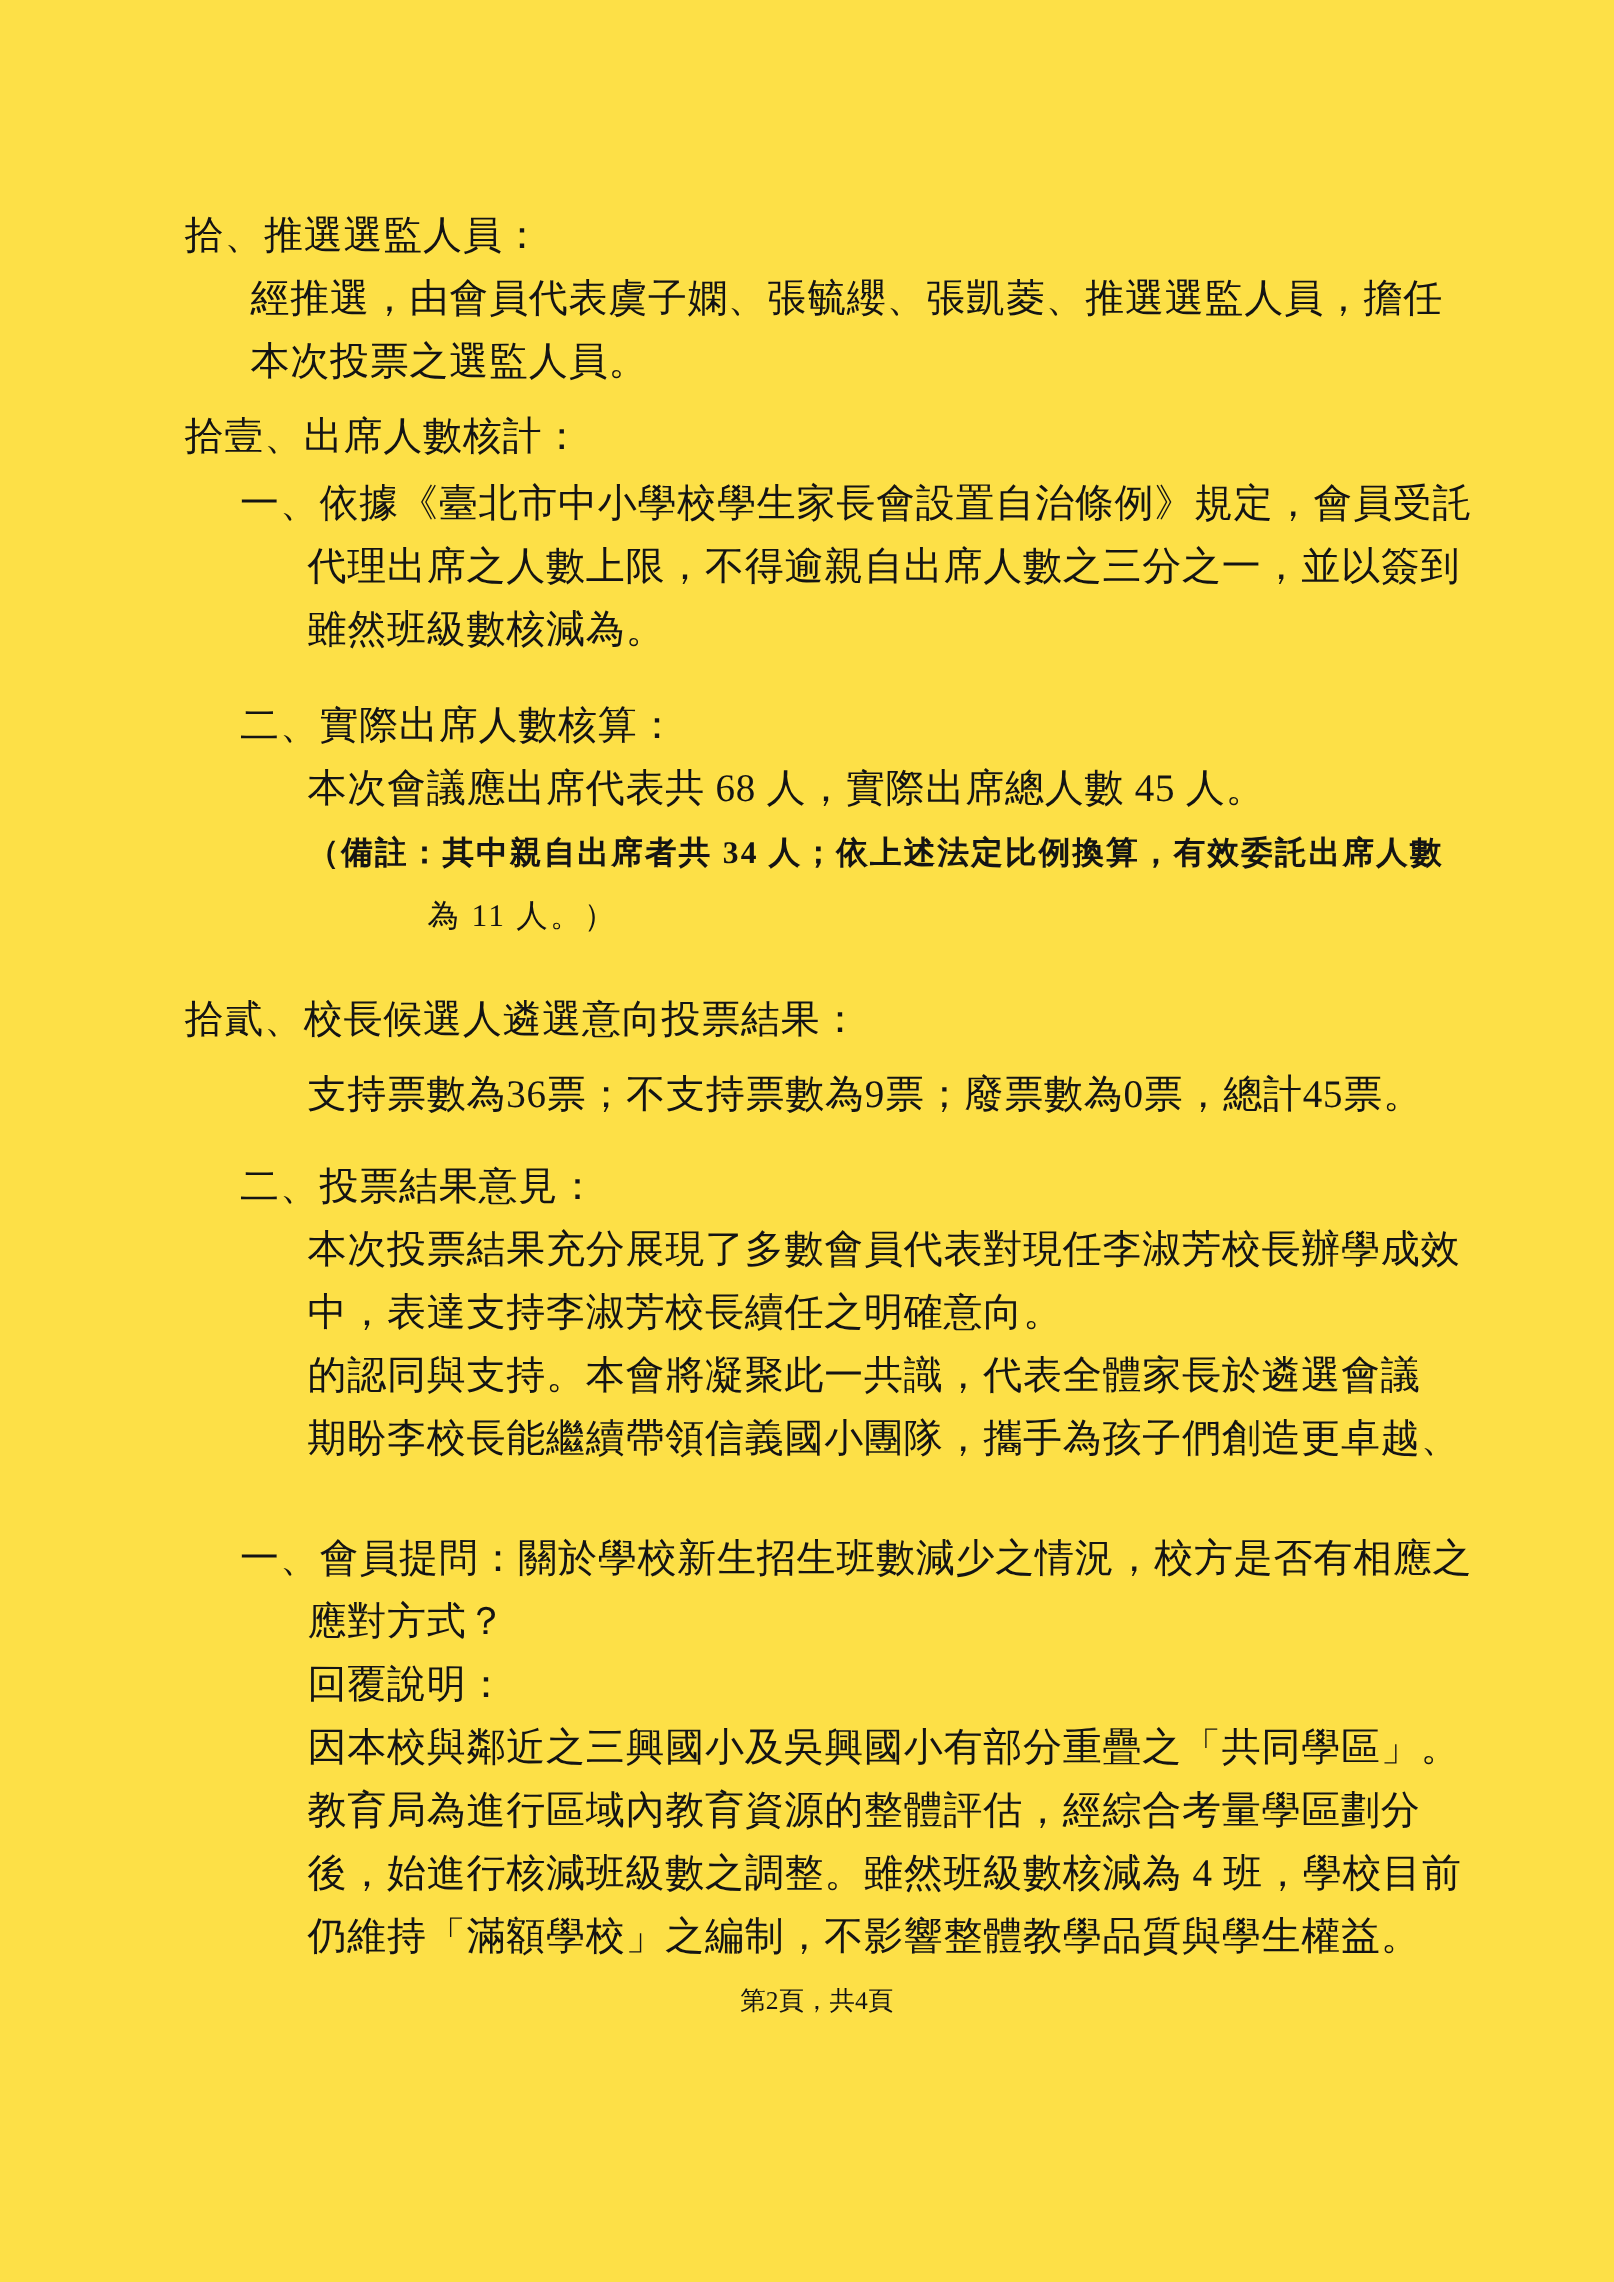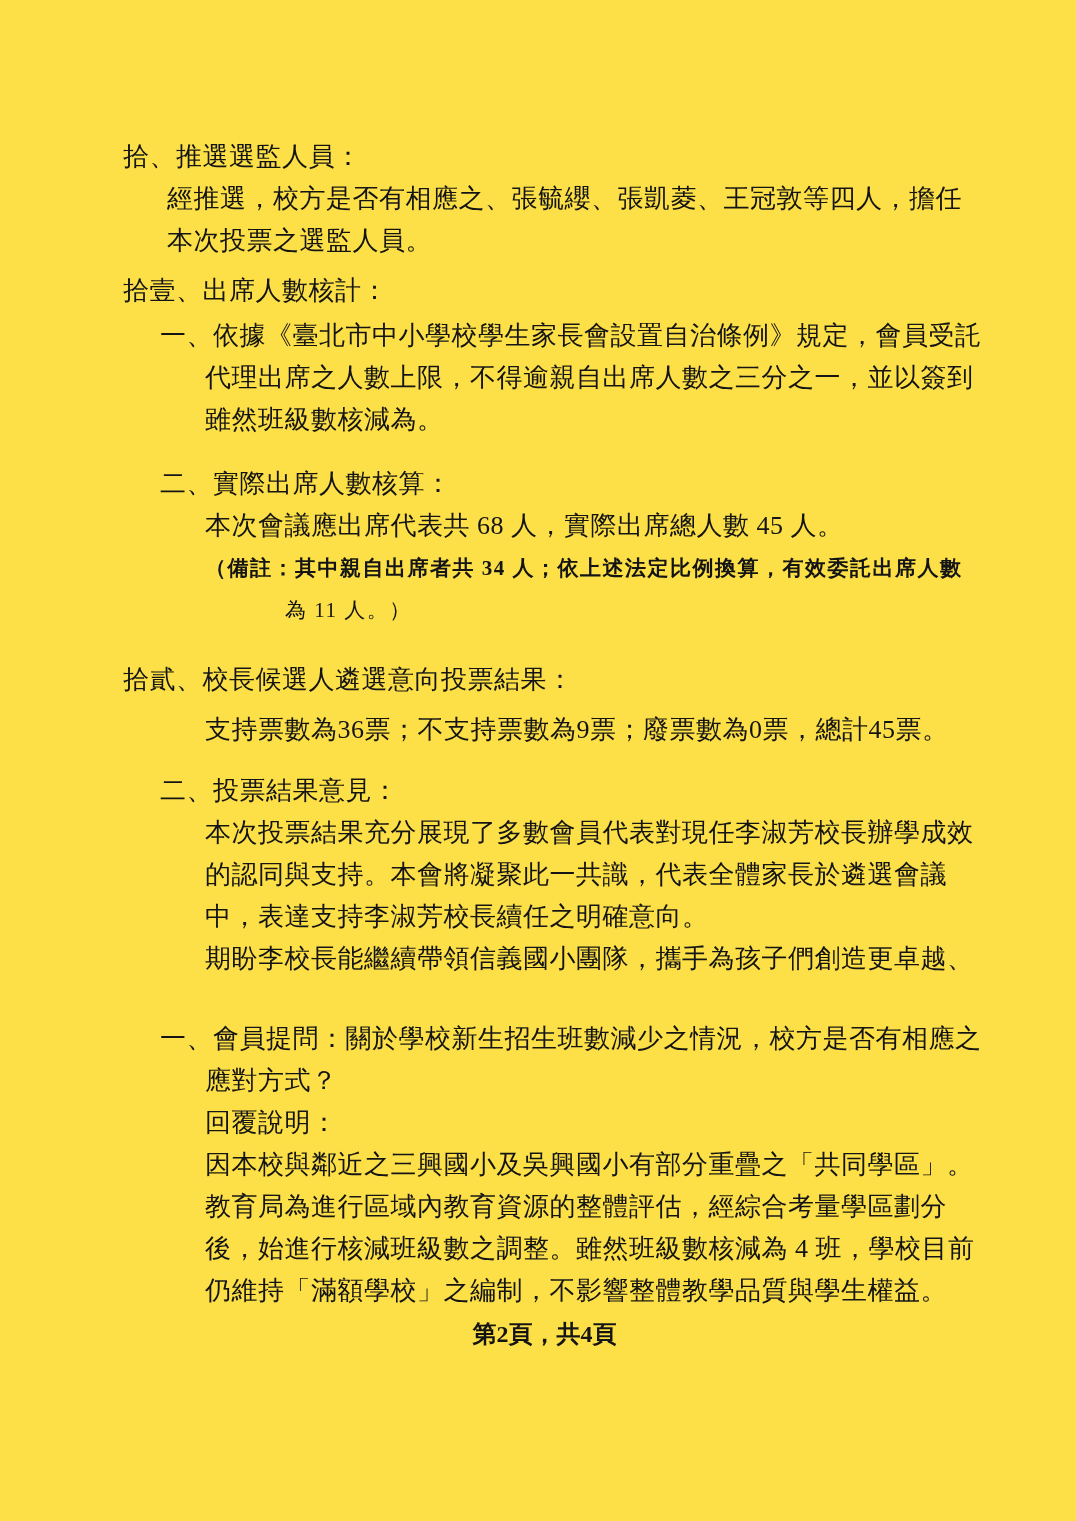--- a/index.html
+++ b/index.html
@@ -38,35 +38,34 @@
   
   .mt3  { margin-top: 3px; }
   .mt8  { margin-top: 8px; }
   .mt19 { margin-top: 19px; }
   .mt22 { margin-top: 22px; }
   .mt28 { margin-top: 28px; }
   .mt38 { margin-top: 38px; }
   .footer {
     margin-top: 6px;
     text-align: center;
-    font-size: 24px;
+    font-size: 17px;
     height: 32px;
     line-height: 32px;
-    font-weight: bold;
   }
 </style>
 </head>
 <body>
 
 <div class="page">
   <div class="content">
 
     <div>
       <div class="line sec-heading">拾、推選選監人員：</div>
-      <div class="line para-l1">經推選，校方是否有相應之、張毓纓、張凱菱、王冠敦等四人，擔任</div>
+      <div class="line para-l1">經推選，由會員代表虞子嫻、張毓纓、張凱菱、推選選監人員，擔任</div>
       <div class="line para-l1">本次投票之選監人員。</div>
     </div>
 
     <div class="mt8">
       <div class="line sec-heading">拾壹、出席人數核計：</div>
       <div class="mt3">
         <div class="line item-first"><span>一、</span><span>依據《臺北市中小學校學生家長會設置自治條例》規定，會員受託</span></div>
         <div class="line para-l2">代理出席之人數上限，不得逾親自出席人數之三分之一，並以簽到</div>
         <div class="line para-l2">雖然班級數核減為。</div>
       </div>
@@ -79,22 +78,22 @@
     </div>
 
     <div class="mt28">
       <div class="line sec-heading">拾貳、校長候選人遴選意向投票結果：</div>
       <div class="mt8">
         <div class="line para-l2">支持票數為36票；不支持票數為9票；廢票數為0票，總計45票。</div>
       </div>
       <div class="mt19">
         <div class="line item-first"><span>二、</span><span>投票結果意見：</span></div>
         <div class="line para-l2">本次投票結果充分展現了多數會員代表對現任李淑芳校長辦學成效</div>
+        <div class="line para-l2">中，表達支持李淑芳校長續任之明確意向。</div>
         <div class="line para-l2">的認同與支持。本會將凝聚此一共識，代表全體家長於遴選會議</div>
-        <div class="line para-l2">中，表達支持李淑芳校長續任之明確意向。</div>
         <div class="line para-l2">期盼李校長能繼續帶領信義國小團隊，攜手為孩子們創造更卓越、</div>
       </div>
     </div>
 
     <div class="mt38">
       <div class="mt3">
         <div class="line item-first"><span>一、</span><span>會員提問：關於學校新生招生班數減少之情況，校方是否有相應之</span></div>
         <div class="line para-l2">應對方式？</div>
         <div class="line para-l2">回覆說明：</div>
         <div class="line para-l2">因本校與鄰近之三興國小及吳興國小有部分重疊之「共同學區」。</div>

